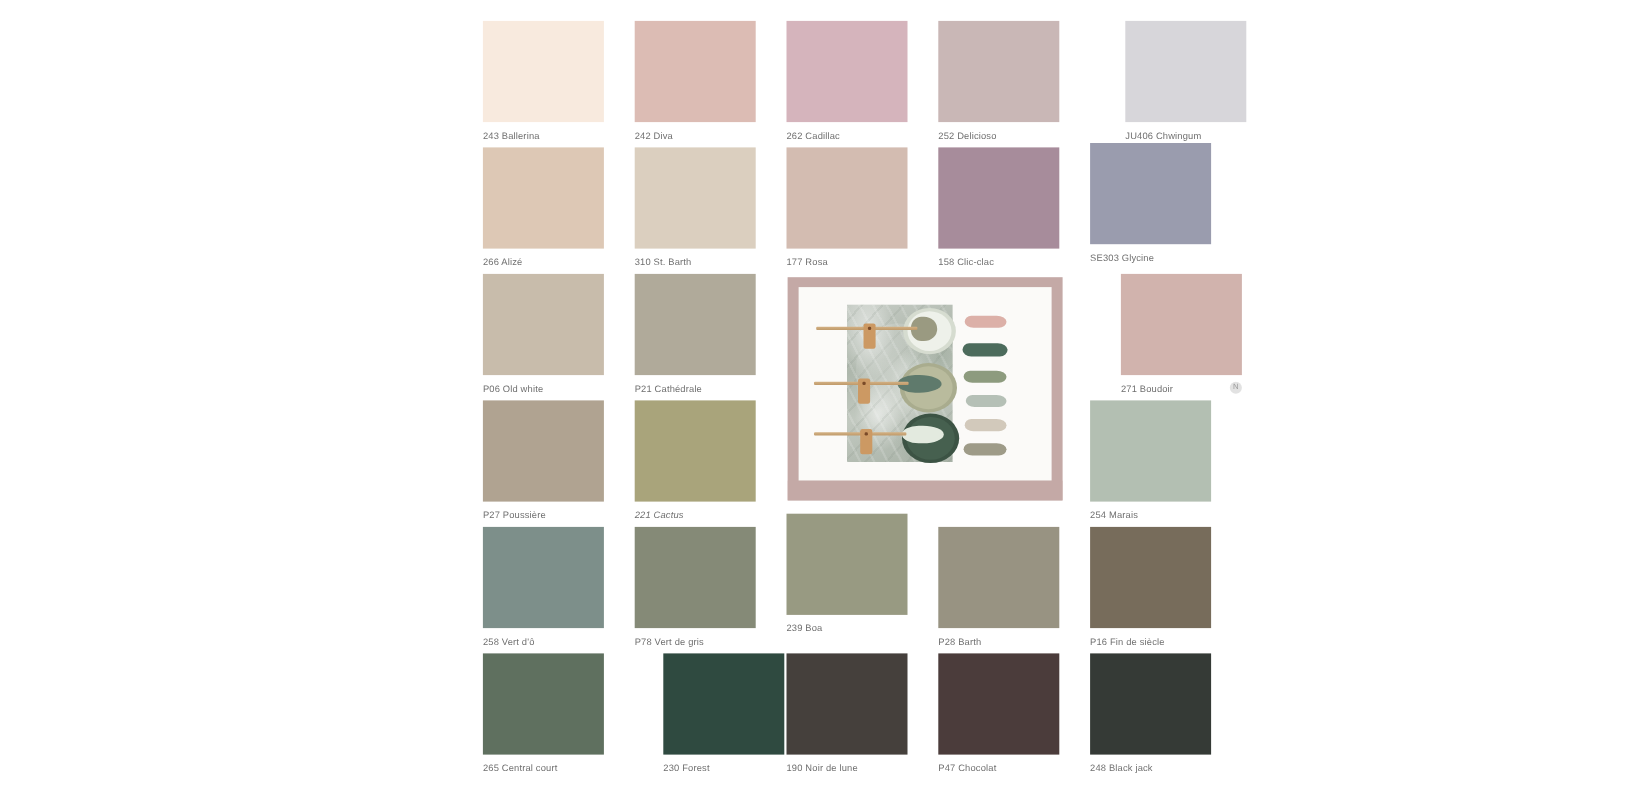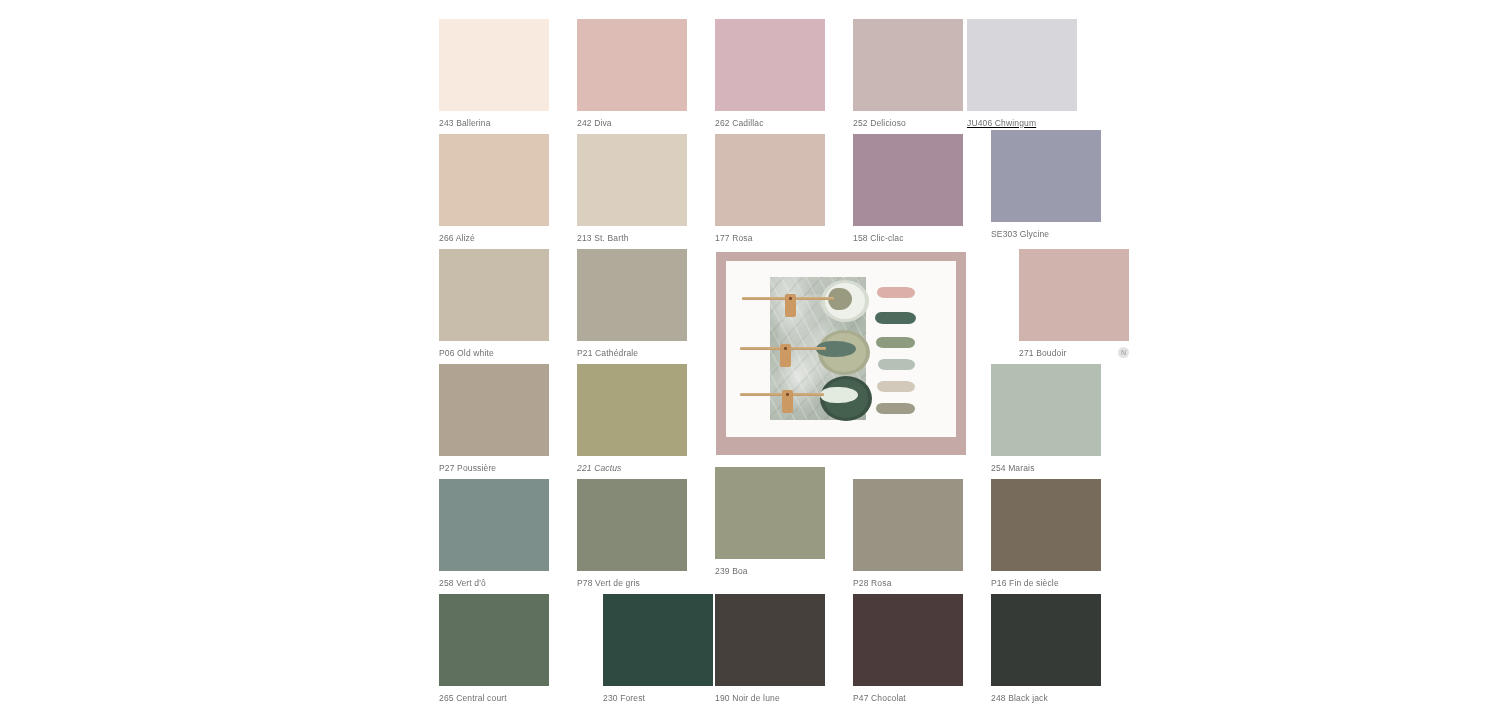--- a/index.html
+++ b/index.html
@@ -202,36 +202,36 @@
         <div class="label-row">
           <span class="chip-label">262 Cadillac</span>
         </div>
       </div>
       <div class="tile" style="left: 414px; top: 0px;">
         <span class="chip" style="background: rgb(201, 183, 182);"></span>
         <div class="label-row">
           <span class="chip-label">252 Delicioso</span>
         </div>
       </div>
-      <div class="tile" style="left: 528px; top: 0px; text-decoration: underline;">
+      <div class="tile" style="left: 584px; top: 0px;">
         <span class="chip" style="background: rgb(215, 214, 218);"></span>
         <div class="label-row">
           <span class="chip-label">JU406 Chwingum</span>
         </div>
       </div>
       <div class="tile" style="left: 0px; top: 115px;">
         <span class="chip" style="background: rgb(221, 200, 181);"></span>
         <div class="label-row">
           <span class="chip-label">266 Alizé</span>
         </div>
       </div>
       <div class="tile" style="left: 138px; top: 115px;">
         <span class="chip" style="background: rgb(219, 207, 191);"></span>
         <div class="label-row">
-          <span class="chip-label">213 St. Barth</span>
+          <span class="chip-label">310 St. Barth</span>
         </div>
       </div>
       <div class="tile" style="left: 276px; top: 115px;">
         <span class="chip" style="background: rgb(211, 188, 177);"></span>
         <div class="label-row">
           <span class="chip-label">177 Rosa</span>
         </div>
       </div>
       <div class="tile" style="left: 414px; top: 115px;">
         <span class="chip" style="background: rgb(167, 140, 155);"></span>
@@ -296,21 +296,21 @@
       </div>
       <div class="tile" style="left: 276px; top: 448px;">
         <span class="chip" style="background: rgb(152, 154, 130);"></span>
         <div class="label-row">
           <span class="chip-label">239 Boa</span>
         </div>
       </div>
       <div class="tile" style="left: 414px; top: 460px;">
         <span class="chip" style="background: rgb(152, 147, 130);"></span>
         <div class="label-row">
-          <span class="chip-label">P28 Rosa</span>
+          <span class="chip-label">P28 Barth</span>
         </div>
       </div>
       <div class="tile" style="left: 552px; top: 460px;">
         <span class="chip" style="background: rgb(119, 108, 91);"></span>
         <div class="label-row">
           <span class="chip-label">P16 Fin de siècle</span>
         </div>
       </div>
       <div class="tile" style="left: 0px; top: 575px;">
         <span class="chip" style="background: rgb(95, 112, 95);"></span>

